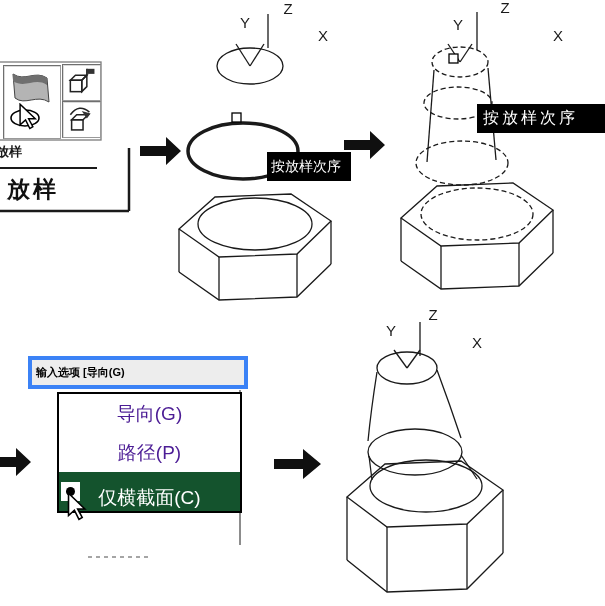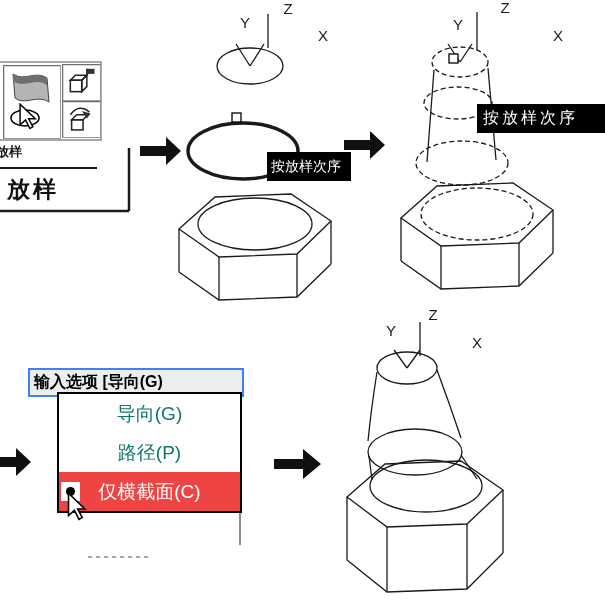--- a/index.html
+++ b/index.html
@@ -26,33 +26,33 @@
   }
   
   .tip{
     position:absolute;background:#000;color:#fff;z-index:5;
     font-size:14px;display:flex;align-items:center;overflow:hidden;
     white-space:nowrap;border:1px solid #000;
   }
   
   .prompt{
     position:absolute;left:28px;top:356px;width:208px;height:25px;z-index:5;
-    background:#ededed;border:2px solid #3b82f6;color:#000;font-size:16px;font-weight:bold;
-    display:flex;align-items:center;padding-left:4px;white-space:nowrap;overflow:hidden;margin-top:12px;
+    background:#ededed;border:4px solid #3b82f6;color:#000;font-size:11px;font-weight:bold;
+    display:flex;align-items:center;padding-left:4px;white-space:nowrap;overflow:hidden;
   }
   
   .menu{
     position:absolute;left:57px;top:392px;width:181px;z-index:5;
     background:#fff;border:2px solid #000;
   }
   .menu-item{
     height:39px;display:flex;align-items:center;justify-content:center;
-    font-size:19px;color:#0f766e;position:relative;background:#fff;
-  }
-  .menu-item.hl{background:#ef4444;color:#fff;}
+    font-size:19px;color:#4c1d95;position:relative;background:#fff;
+  }
+  .menu-item.hl{background:#14532d;color:#fff;align-items:flex-end;}
   .radio-box{
     position:absolute;left:2px;top:10px;width:19px;height:19px;background:#fff;
     display:flex;align-items:center;justify-content:center;
   }
   .radio-box .dot{width:9px;height:9px;border-radius:50%;background:#000;}
   .cursor{position:absolute;z-index:10;}
 </style>
 </head>
 <body>
 

